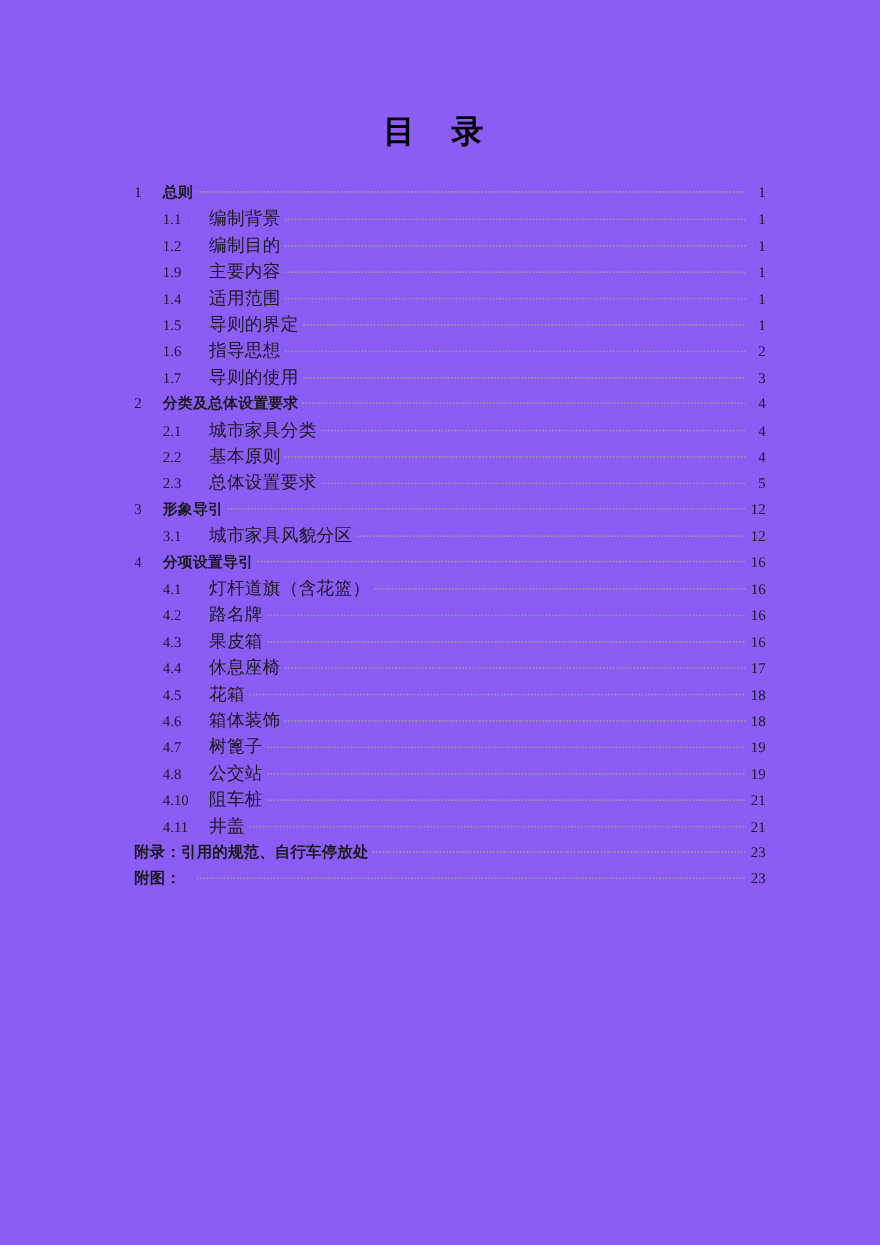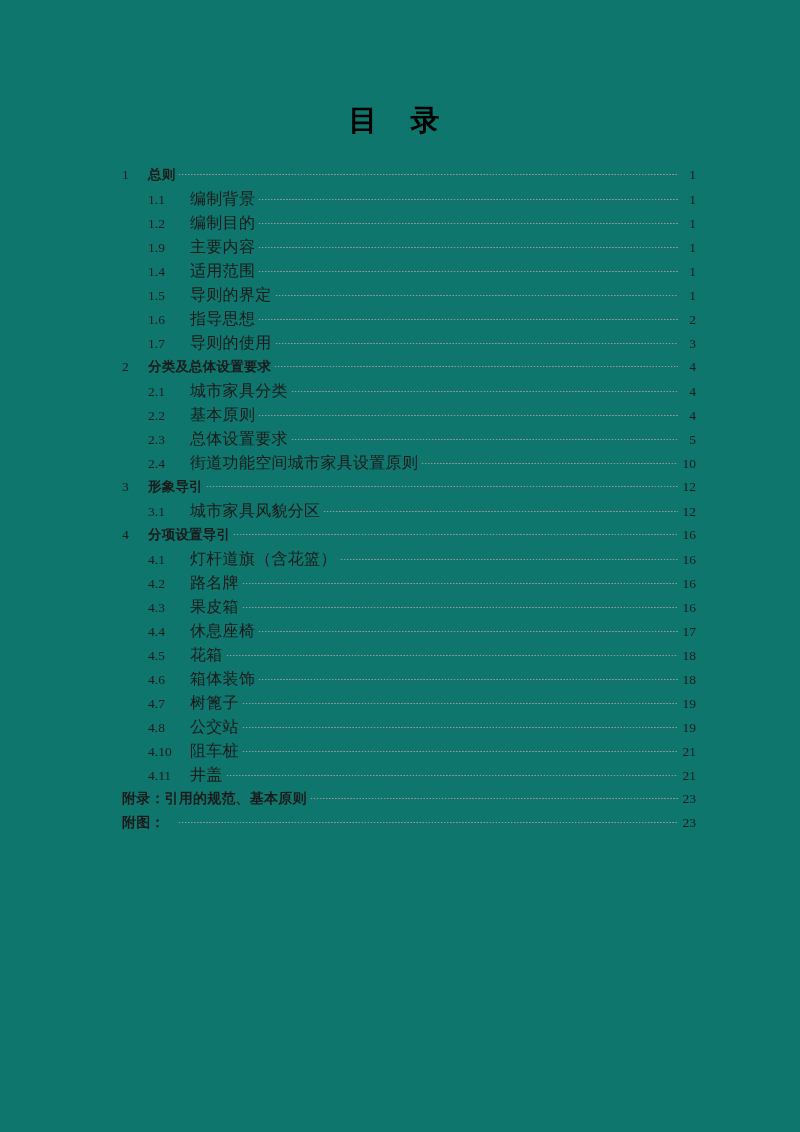--- a/index.html
+++ b/index.html
@@ -16,21 +16,21 @@
     position: relative;
     overflow: hidden;
   }
 
   .page {
     width: 800px;
     height: 1132px;
     box-sizing: border-box;
     padding: 0;
     position: relative;
-    background: #0f766e;
+    background: #8b5cf6;
   }
 
   
   .doc-title {
     text-align: center;
     font-family: "Liberation Serif", "DejaVu Serif", serif;
     font-weight: bold;
     font-size: 29px;
     letter-spacing: 2px;
     color: #000000;
@@ -218,26 +218,20 @@
         <span class="toc-label">基本原则</span>
         <span class="toc-leader"></span>
         <span class="toc-page">4</span>
       </div>
       <div class="toc-row lvl2">
         <span class="toc-num">2.3</span>
         <span class="toc-label">总体设置要求</span>
         <span class="toc-leader"></span>
         <span class="toc-page">5</span>
       </div>
-      <div class="toc-row lvl2">
-        <span class="toc-num">2.4</span>
-        <span class="toc-label">街道功能空间城市家具设置原则</span>
-        <span class="toc-leader"></span>
-        <span class="toc-page">10</span>
-      </div>
       <div class="toc-row lvl1">
         <span class="toc-num">3</span>
         <span class="toc-label">形象导引</span>
         <span class="toc-leader"></span>
         <span class="toc-page">12</span>
       </div>
       <div class="toc-row lvl2">
         <span class="toc-num">3.1</span>
         <span class="toc-label">城市家具风貌分区</span>
         <span class="toc-leader"></span>
@@ -303,21 +297,21 @@
         <span class="toc-leader"></span>
         <span class="toc-page">21</span>
       </div>
       <div class="toc-row lvl2">
         <span class="toc-num">4.11</span>
         <span class="toc-label">井盖</span>
         <span class="toc-leader"></span>
         <span class="toc-page">21</span>
       </div>
       <div class="toc-row appendix">
-        <span class="toc-label">附录：引用的规范、基本原则</span>
+        <span class="toc-label">附录：引用的规范、自行车停放处</span>
         <span class="toc-leader"></span>
         <span class="toc-page">23</span>
       </div>
       <div class="toc-row appendix gap">
         <span class="toc-label">附图：</span>
         <span class="toc-leader"></span>
         <span class="toc-page">23</span>
       </div>
     </div>
 

